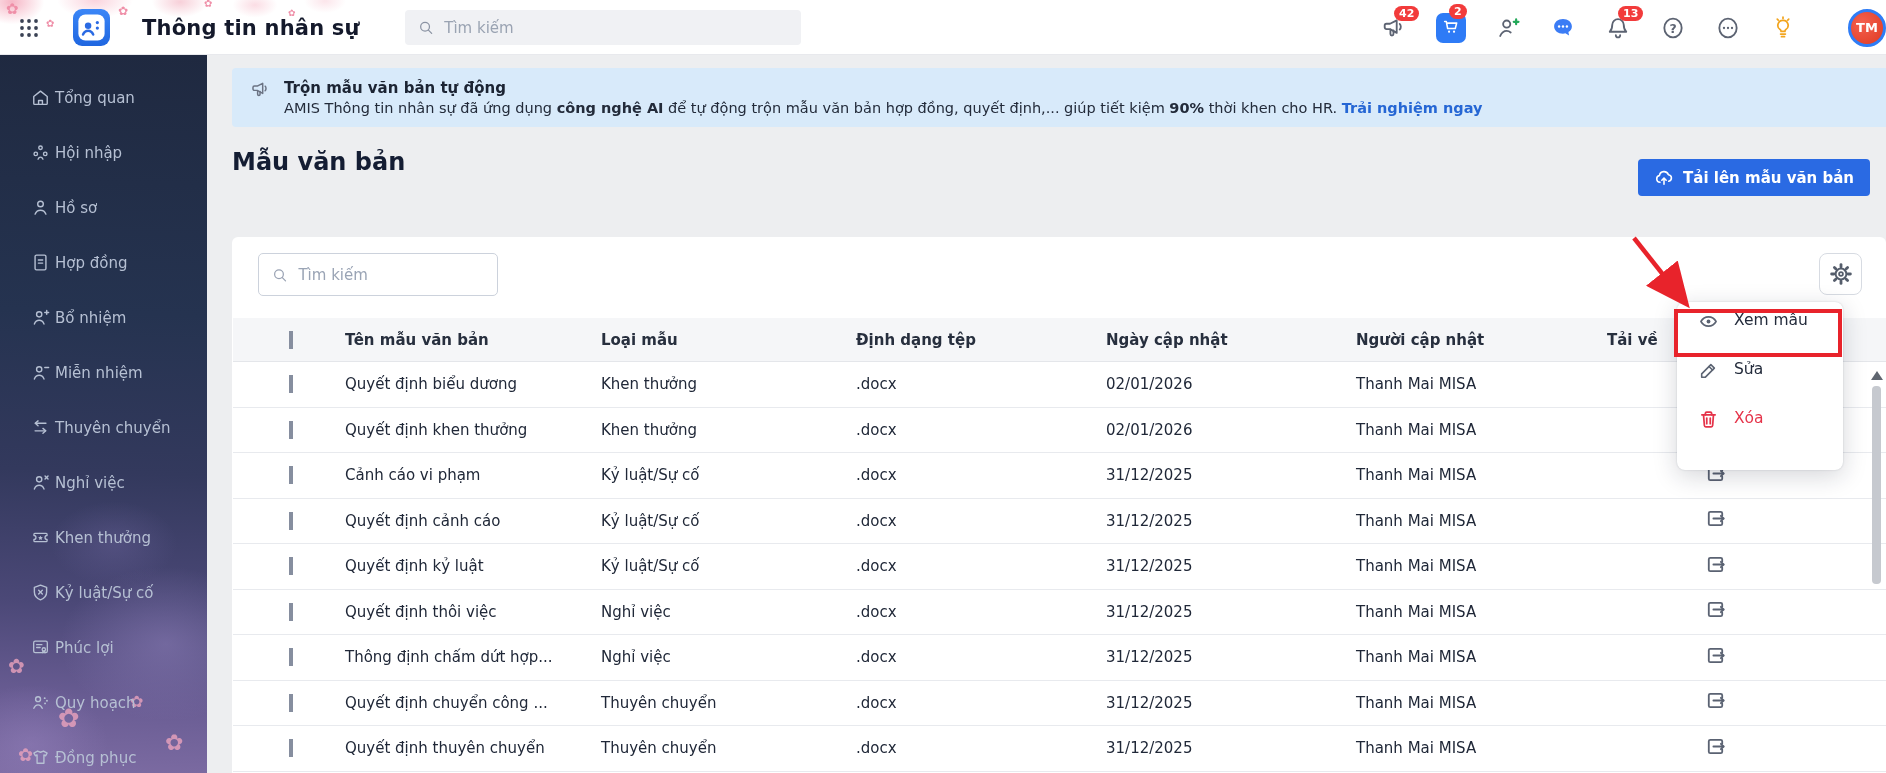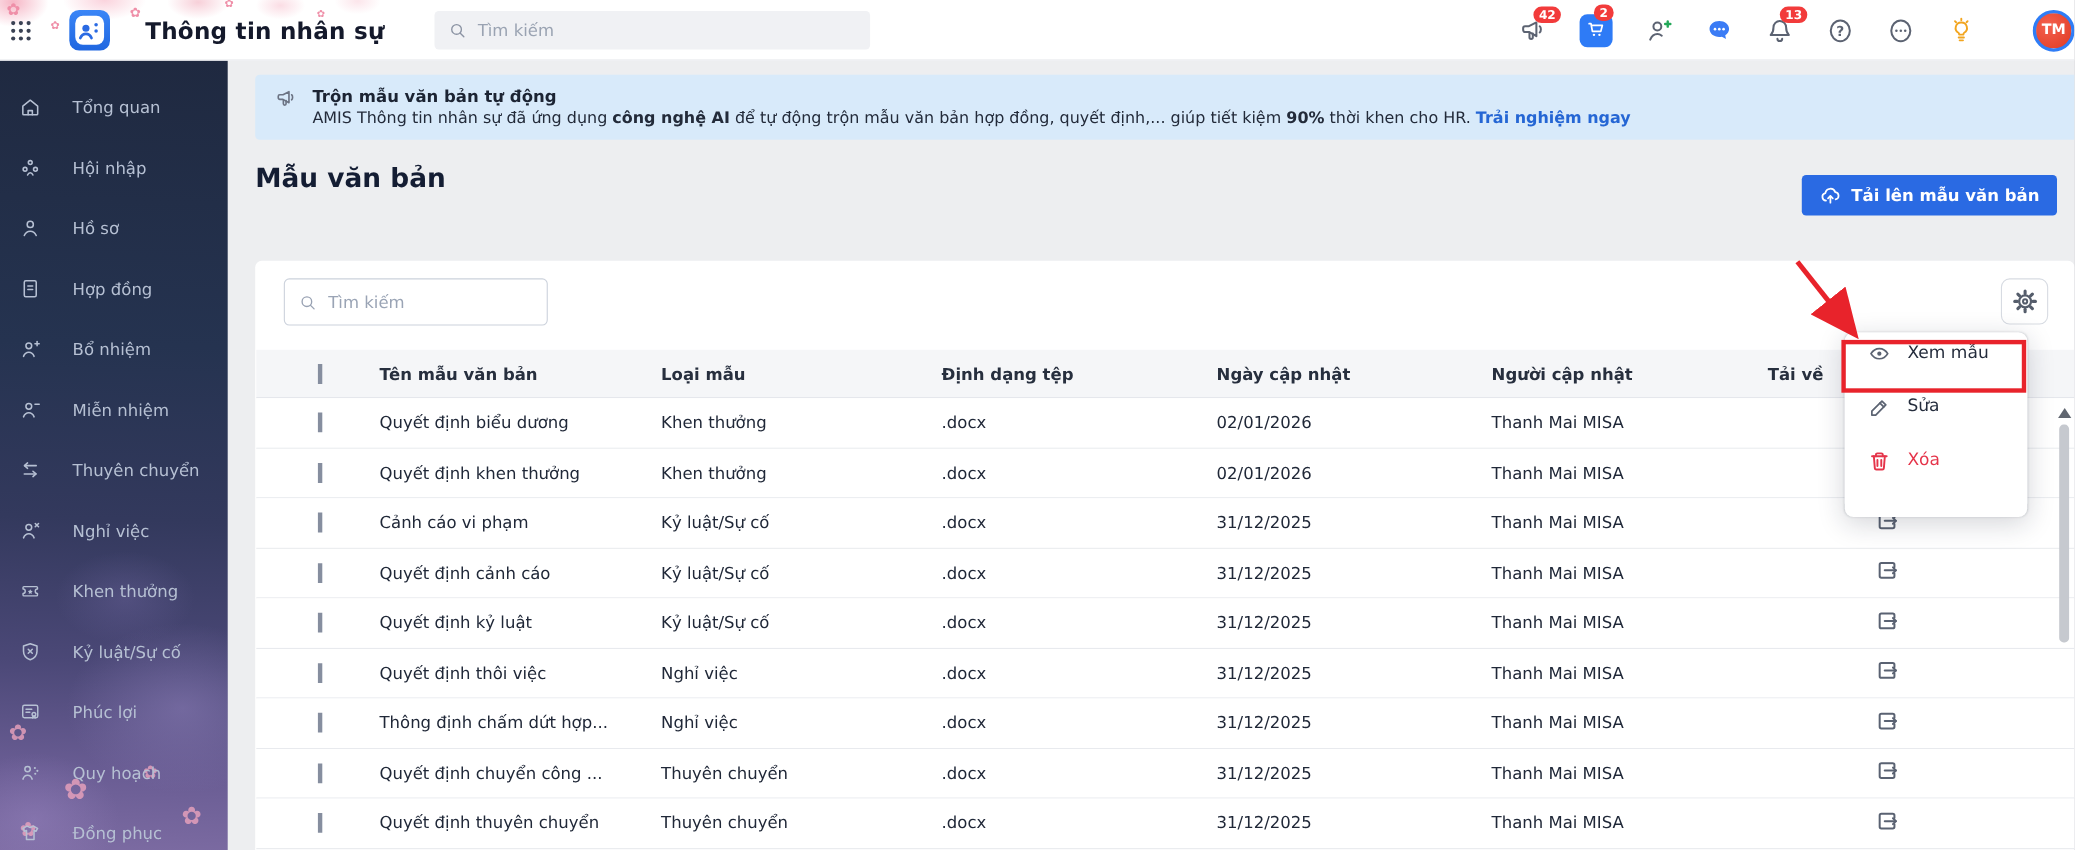--- a/index.html
+++ b/index.html
@@ -11,21 +11,21 @@
   .topbar { position:absolute; top:0; left:0; width:100%; height:55px; background:#fff;
             border-bottom:1px solid #e8e9ed; z-index:30; }
   .blossom { position:absolute; left:0; top:0; width:370px; height:55px; pointer-events:none;
     background:
       radial-gradient(46px 32px at 12px 2px, rgba(243,158,179,.75), transparent 70%),
       radial-gradient(54px 26px at 95px 0px, rgba(247,182,198,.6), transparent 70%),
       radial-gradient(40px 22px at 180px 2px, rgba(238,150,170,.45), transparent 70%),
       radial-gradient(32px 18px at 255px 5px, rgba(244,170,188,.4), transparent 70%),
       radial-gradient(28px 16px at 325px 1px, rgba(244,170,188,.3), transparent 75%); }
   .blossom i { position:absolute; font-style:normal; color:#ef8fa8; }
-  .top-left { position:absolute; left:7px; top:0; height:55px; display:flex; align-items:center; gap:32px; }
+  .top-left { position:absolute; left:17px; top:0; height:55px; display:flex; align-items:center; gap:32px; }
   .grid-ic { width:24px; height:24px; color:#3a4254; cursor:pointer; }
   .app-logo { width:37px; height:37px; border-radius:9px; background:linear-gradient(180deg,#3b86f7,#1f66e0);
               display:flex; align-items:center; justify-content:center; cursor:pointer; }
   .app-logo svg { width:27px; height:27px; }
   .app-title { font-size:21px; font-weight:700; color:#14192b; letter-spacing:.2px; }
   .top-search { margin-left:13px; width:396px; height:35px; background:#f0f1f4; border-radius:4px;
                 display:flex; align-items:center; gap:10px; padding:0 12px; }
   .top-search svg { width:19px; height:19px; color:#8b93a3; flex:none; }
   .top-search input { border:none; outline:none; background:transparent; font:15px "DejaVu Sans","Liberation Sans",sans-serif;
                       color:#3c4352; width:100%; }
@@ -47,21 +47,21 @@
   
   .sidebar { position:absolute; top:55px; left:0; width:207px; height:718px; overflow:hidden; z-index:10;
     background:linear-gradient(182deg,#1f2940 0%,#253350 36%,#33395d 58%,#4b4877 76%,#6a5d94 90%,#7c6ba2 100%); }
   .sidebar .waves { position:absolute; inset:0; pointer-events:none;
     background:
       radial-gradient(150px 110px at 80% 82%, rgba(142,128,186,.5), transparent 70%),
       radial-gradient(110px 85px at 15% 96%, rgba(152,132,192,.45), transparent 70%),
       radial-gradient(90px 60px at 55% 68%, rgba(122,112,172,.3), transparent 70%); }
   .sflower { position:absolute; font-style:normal; color:#eba3bd; opacity:.8; pointer-events:none; }
   .nav { position:relative; z-index:2; padding-top:15px; }
-  .nav-item { display:flex; align-items:center; gap:28px; height:55px; padding-left:17px;
+  .nav-item { display:flex; align-items:center; gap:4px; height:55px; padding-left:30px;
               color:#b6c0d3; font-size:15px; cursor:pointer; white-space:nowrap; }
   .nav-item .nicon { width:21px; height:21px; flex:none; }
   .nav-item .nicon svg { width:100%; height:100%; }
 
   
   .main { position:absolute; left:207px; top:55px; width:1679px; height:718px; }
   .banner { position:absolute; left:25px; top:13px; width:1750px; height:59px; background:#d8eafa;
             border-radius:4px; display:flex; align-items:flex-start; padding:10px 18px; }
   .banner .bicon { width:21px; height:21px; color:#6b7383; margin-top:1px; flex:none; }
   .banner .btxt { margin-left:13px; }

